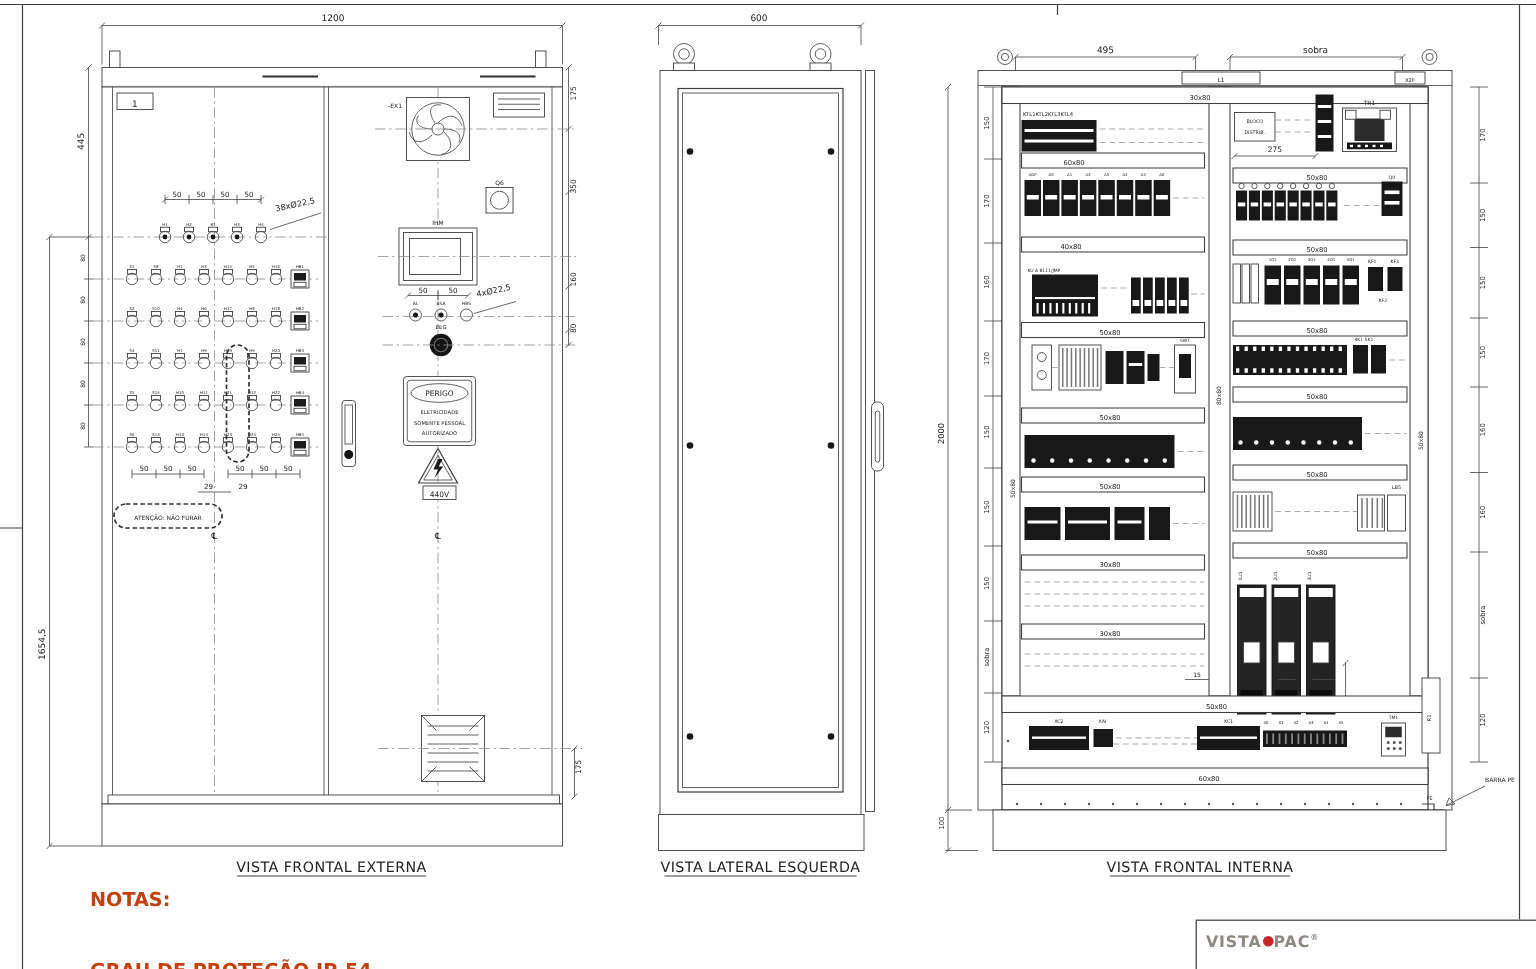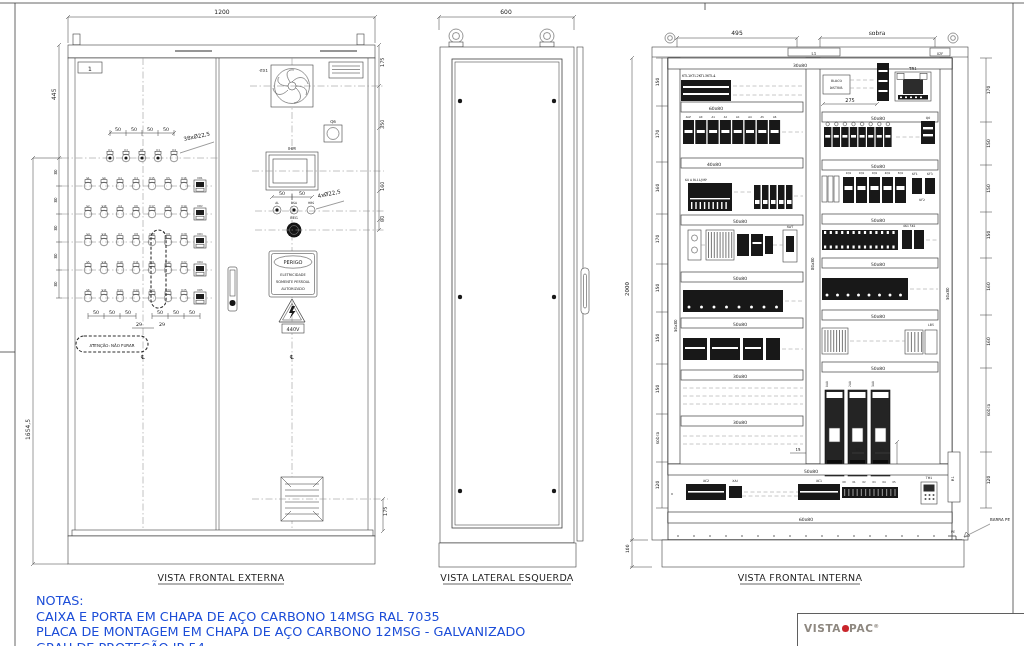--- a/index.html
+++ b/index.html
@@ -13,21 +13,21 @@
   .dsh{stroke:#9a9a9a;stroke-width:.55;stroke-dasharray:4 2.5;fill:none}
   .dim{stroke:#4a4a4a;stroke-width:.55;fill:none}
   .blk{fill:#181818;stroke:none}
   .wht{fill:#fff;stroke:#3f3f3f;stroke-width:.6}
   .duct{fill:#fff;stroke:#3f3f3f;stroke-width:.7}
   .cloud{stroke:#2f2f2f;stroke-width:1.1;stroke-dasharray:3 1.8;fill:none}
   .t26{font-size:2.6px}.t3{font-size:3px}.t32{font-size:3.2px}.t35{font-size:3.5px}
   .t4{font-size:4px}.t45{font-size:4.5px}.t48{font-size:4.8px}.t5{font-size:5px}
   .t55{font-size:5.5px}.t6{font-size:6px}.t9{font-size:9.5px;letter-spacing:.3px}
   .mid{text-anchor:middle}.end{text-anchor:end}
-  .notes{position:absolute;left:36px;color:#1d4ed8;font-size:12.8px;white-space:nowrap;}
+  .notes{position:absolute;left:60px;color:#c2410c;font-size:12.8px;white-space:nowrap;font-weight:bold;}
   #titleblock{position:absolute;left:797px;top:613px;width:300px;height:60px;border:1.5px solid #5f5f5f;background:#fff;}
   #logo{position:absolute;left:6px;top:8px;color:#8e8880;font-weight:bold;font-size:10.5px;letter-spacing:.6px;white-space:nowrap;}
   #logo .dot{display:inline-block;width:7px;height:7px;background:#c9252b;border-radius:50%;margin:0 .5px;}
   #logo .reg{font-size:5.5px;vertical-align:super;color:#8e8880;}
 </style>
 </head>
 <body>
 
 <div id="canvas">
 <svg width="1024" height="646" viewBox="0 0 1024 646">
@@ -972,20 +972,18 @@
           <text x="990" y="341.5" transform="rotate(-90 990 341.5)" class="t45 mid">160</text>
           <text x="990" y="410" transform="rotate(-90 990 410)" class="t45 mid">sobra</text>
           <text x="990" y="480" transform="rotate(-90 990 480)" class="t45 mid">120</text>
         </g>
     <text class="t9 mid" x="800" y="581">VISTA FRONTAL INTERNA</text>
     <path class="ln" d="M740,584 H860" stroke-width=".7"></path>
   </g>
 </svg>
 
 <div class="notes" style="top:593px">NOTAS:</div>
-<div class="notes" style="top:609px">CAIXA E PORTA EM CHAPA DE AÇO CARBONO 14MSG RAL 7035</div>
-<div class="notes" style="top:624px">PLACA DE MONTAGEM EM CHAPA DE AÇO CARBONO 12MSG - GALVANIZADO</div>
 <div class="notes" style="top:640px">GRAU DE PROTEÇÃO IP-54</div>
 
 <div id="titleblock">
   <div id="logo"><span>VISTA</span><span class="dot"></span><span>PAC</span><span class="reg">®</span></div>
 </div>
 </div>
 
 </body></html>

